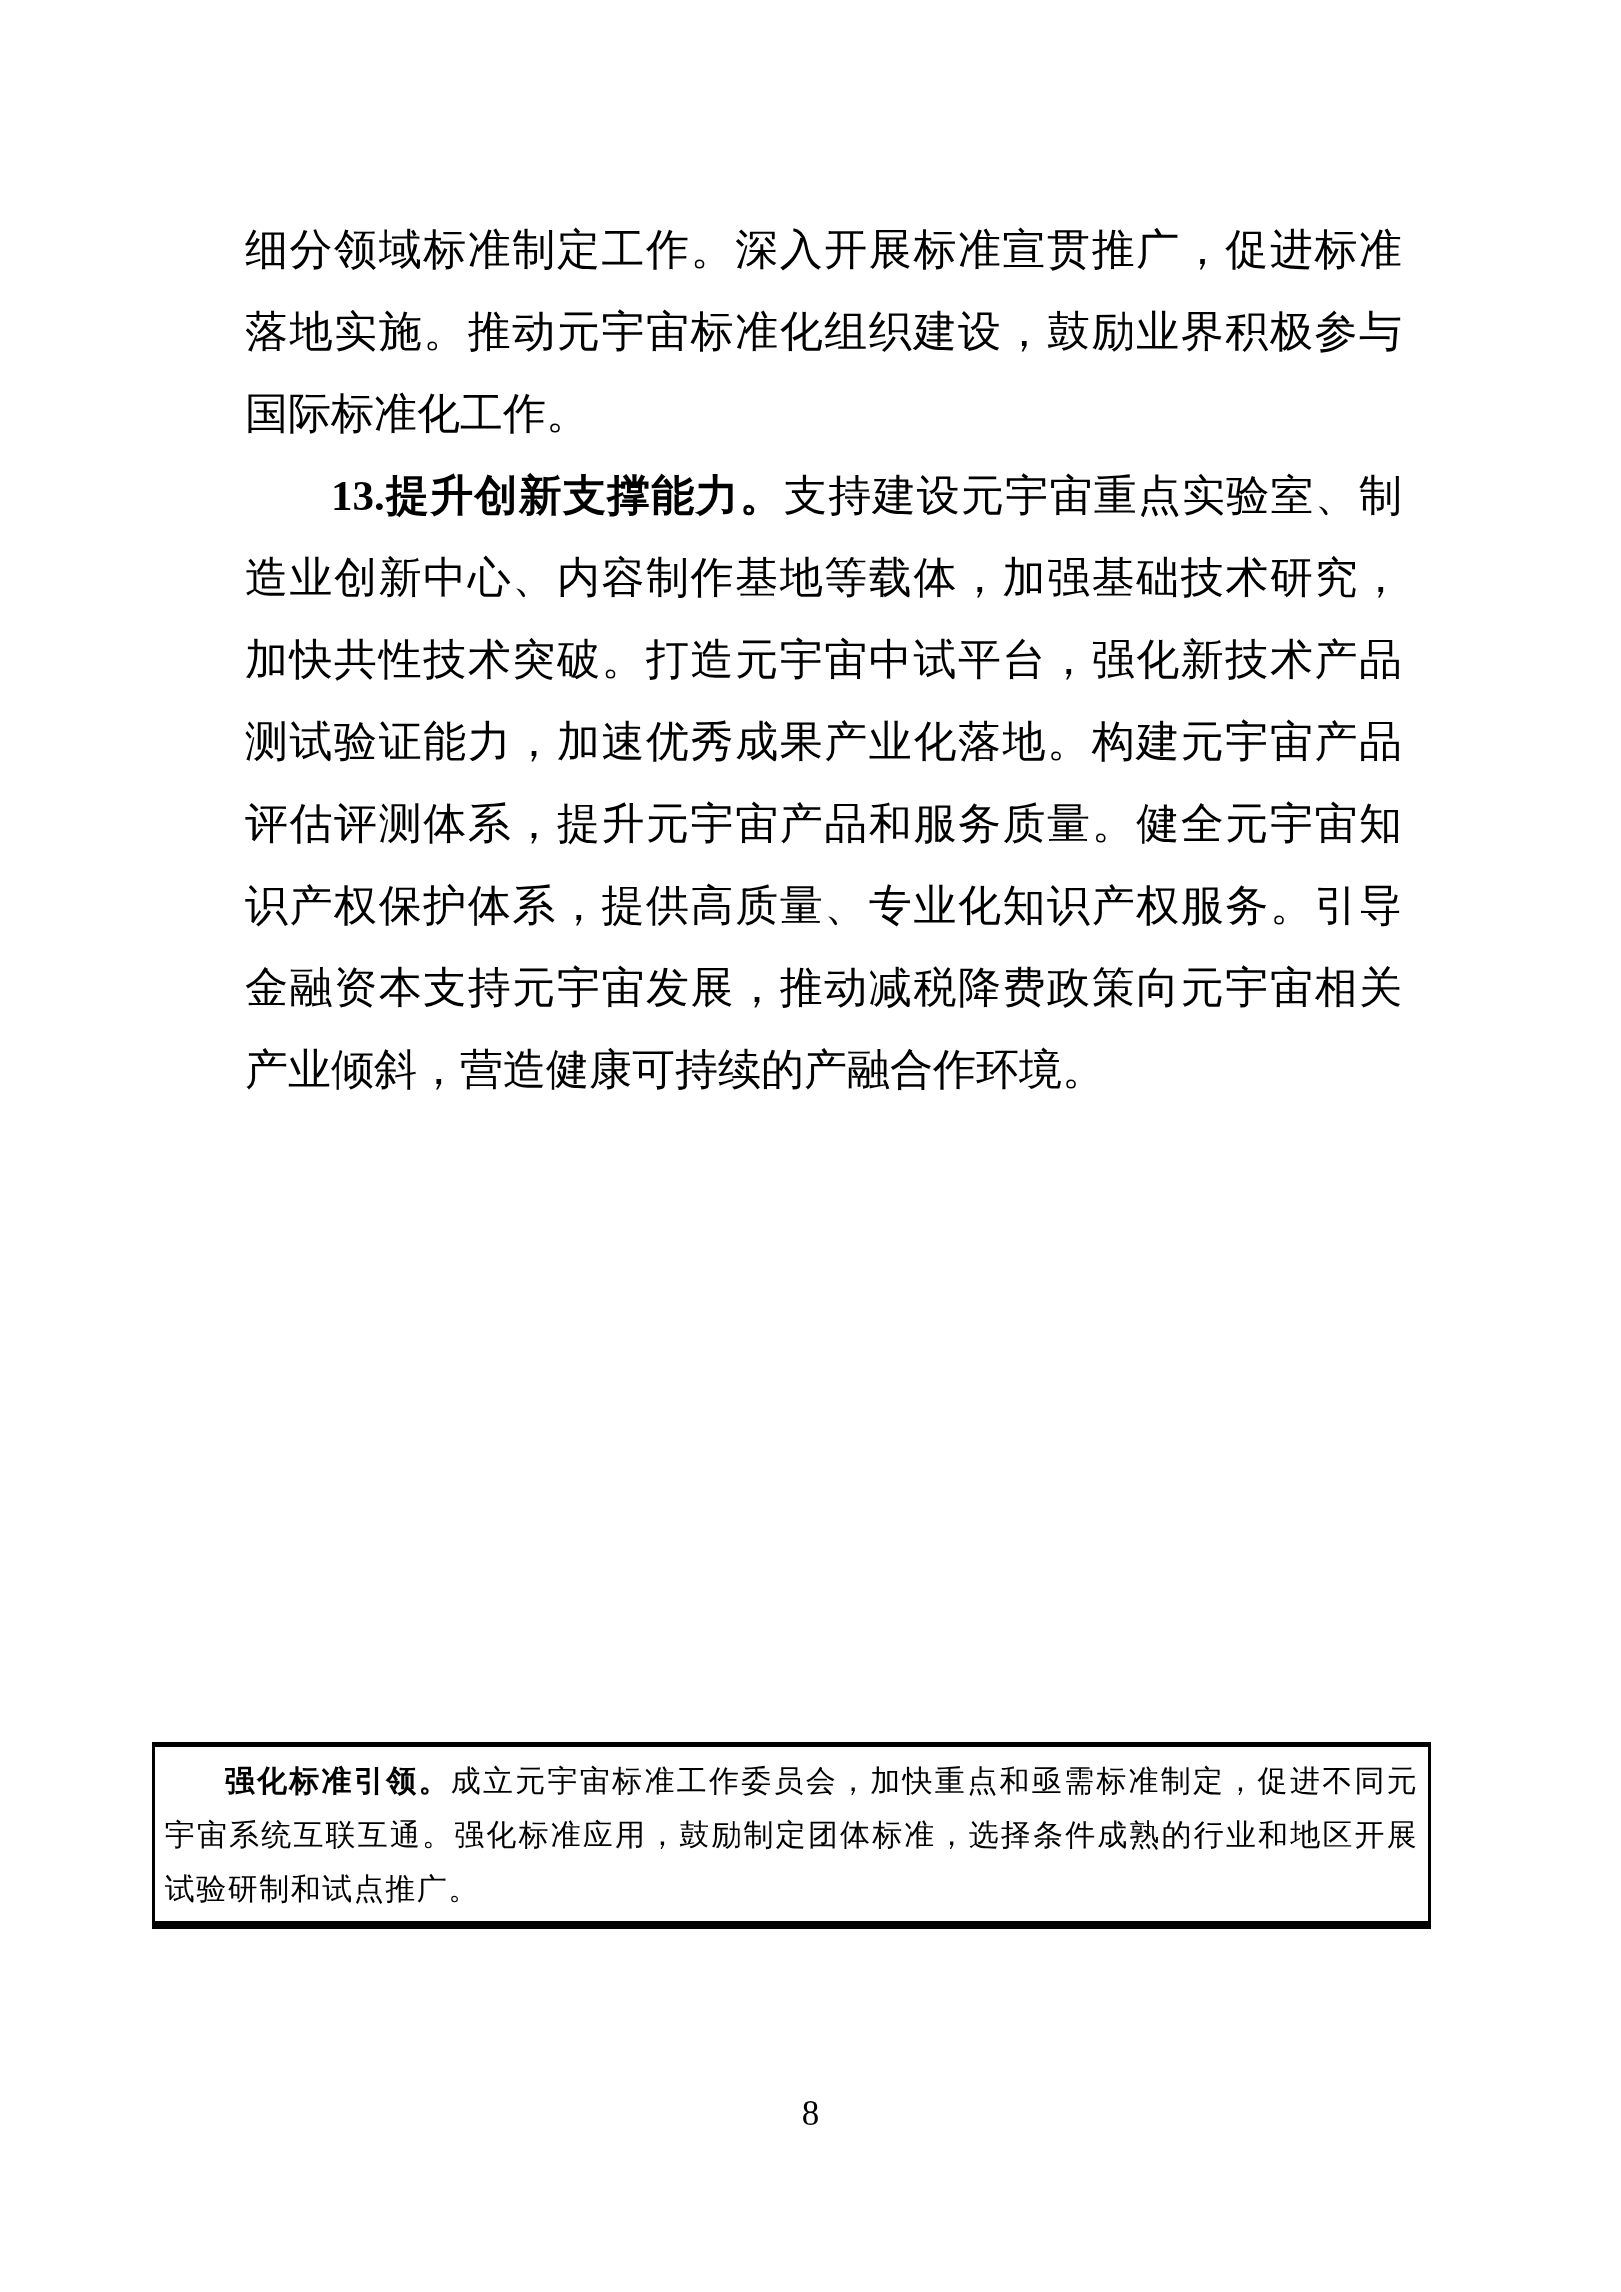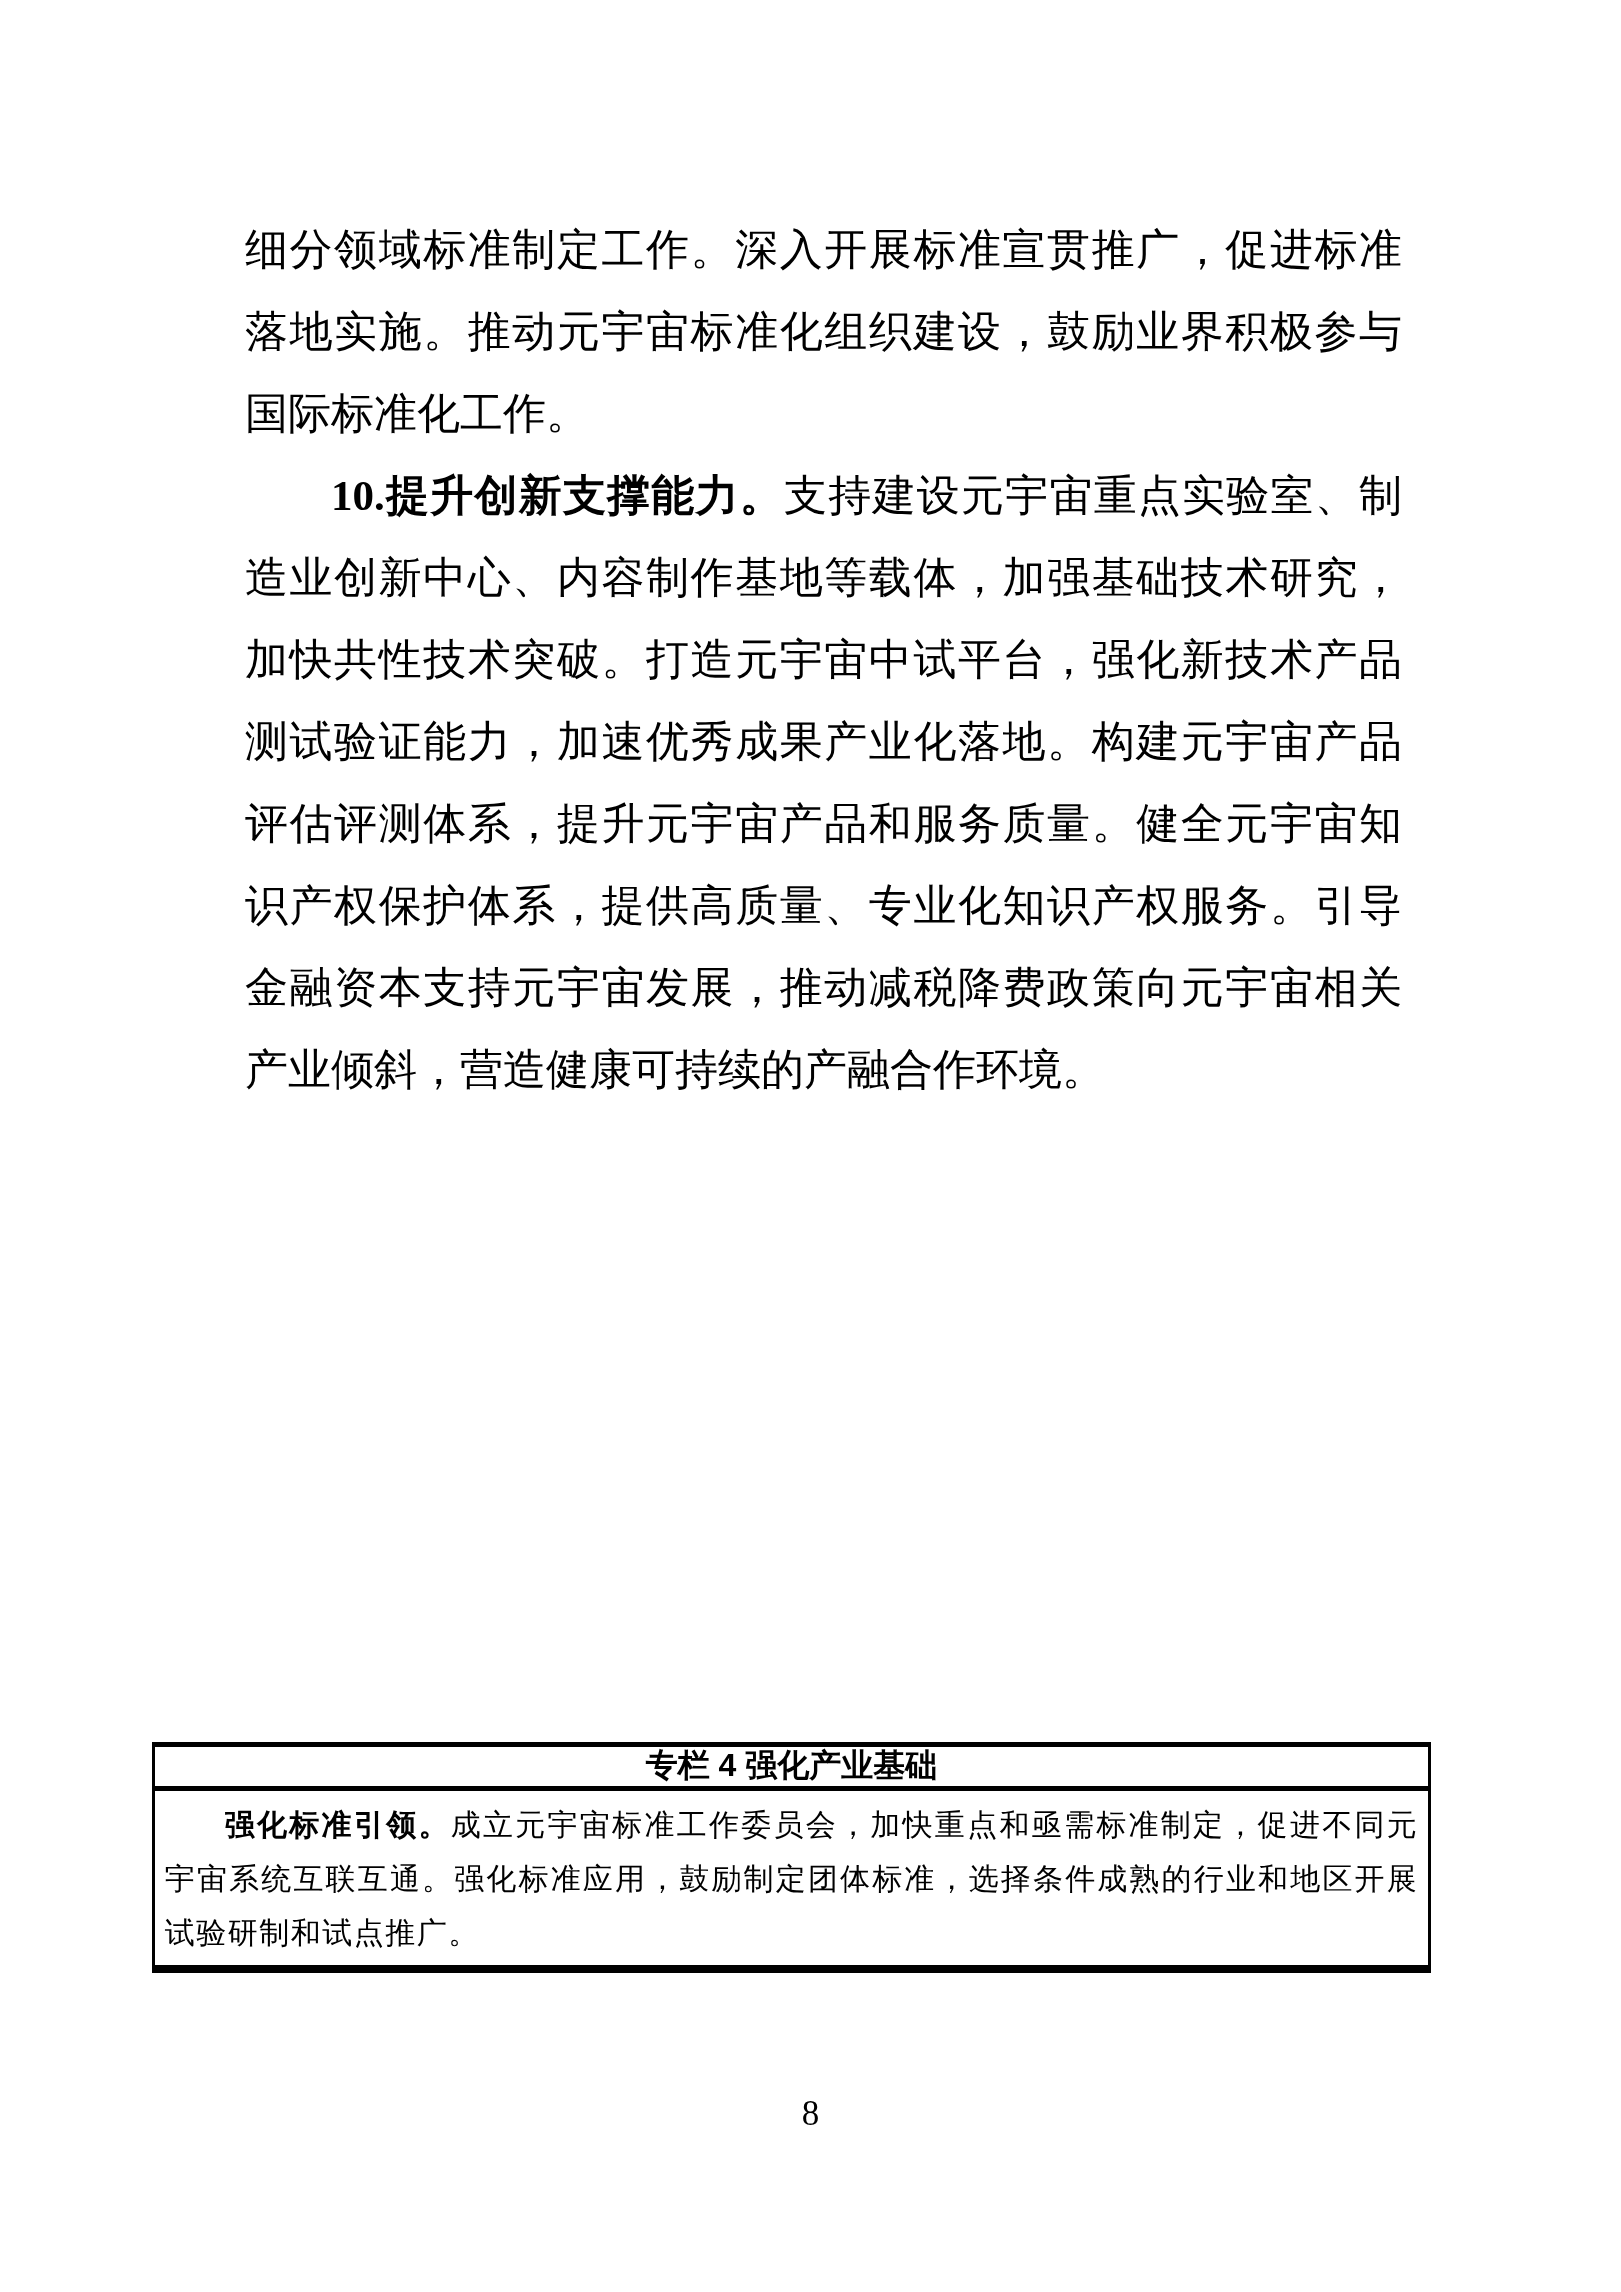--- a/index.html
+++ b/index.html
@@ -80,25 +80,24 @@
     line-height: 39px;
   }
 </style>
 </head>
 <body>
 
 <div class="page">
 
   <div class="body-text">
     <p class="no-indent"><span>细分领域标准制定工作。深入开展标准宣贯推广，促进标准落地实施。推动元宇宙标准化组织建设，鼓励业界积极参与国际标准化工作。</span></p>
-    <p><span class="lead">10.提升创新支撑能力。</span><span>支持建设元宇宙重点实验室、制造业创新中心、内容制作基地等载体，加强基础技术研究，加快共性技术突破。打造元宇宙中试平台，强化新技术产品测试验证能力，加速优秀成果产业化落地。构建元宇宙产品评估评测体系，提升元宇宙产品和服务质量。健全元宇宙知识产权保护体系，提供高质量、专业化知识产权服务。引导金融资本支持元宇宙发展，推动减税降费政策向元宇宙相关产业倾斜，营造健康可持续的产融合作环境。</span></p>
+    <p><span class="lead">13.提升创新支撑能力。</span><span>支持建设元宇宙重点实验室、制造业创新中心、内容制作基地等载体，加强基础技术研究，加快共性技术突破。打造元宇宙中试平台，强化新技术产品测试验证能力，加速优秀成果产业化落地。构建元宇宙产品评估评测体系，提升元宇宙产品和服务质量。健全元宇宙知识产权保护体系，提供高质量、专业化知识产权服务。引导金融资本支持元宇宙发展，推动减税降费政策向元宇宙相关产业倾斜，营造健康可持续的产融合作环境。</span></p>
   </div>
 
   <div class="callout-box">
-    <div class="box-title">专栏 4  强化产业基础</div>
     <div class="box-body">
       <p><span class="lead">强化标准引领。</span><span>成立元宇宙标准工作委员会，加快重点和亟需标准制定，促进不同元宇宙系统互联互通。强化标准应用，鼓励制定团体标准，选择条件成熟的行业和地区开展试验研制和试点推广。</span></p>
     </div>
   </div>
 
   <div class="page-number">8</div>
 
 </div>
 
 

